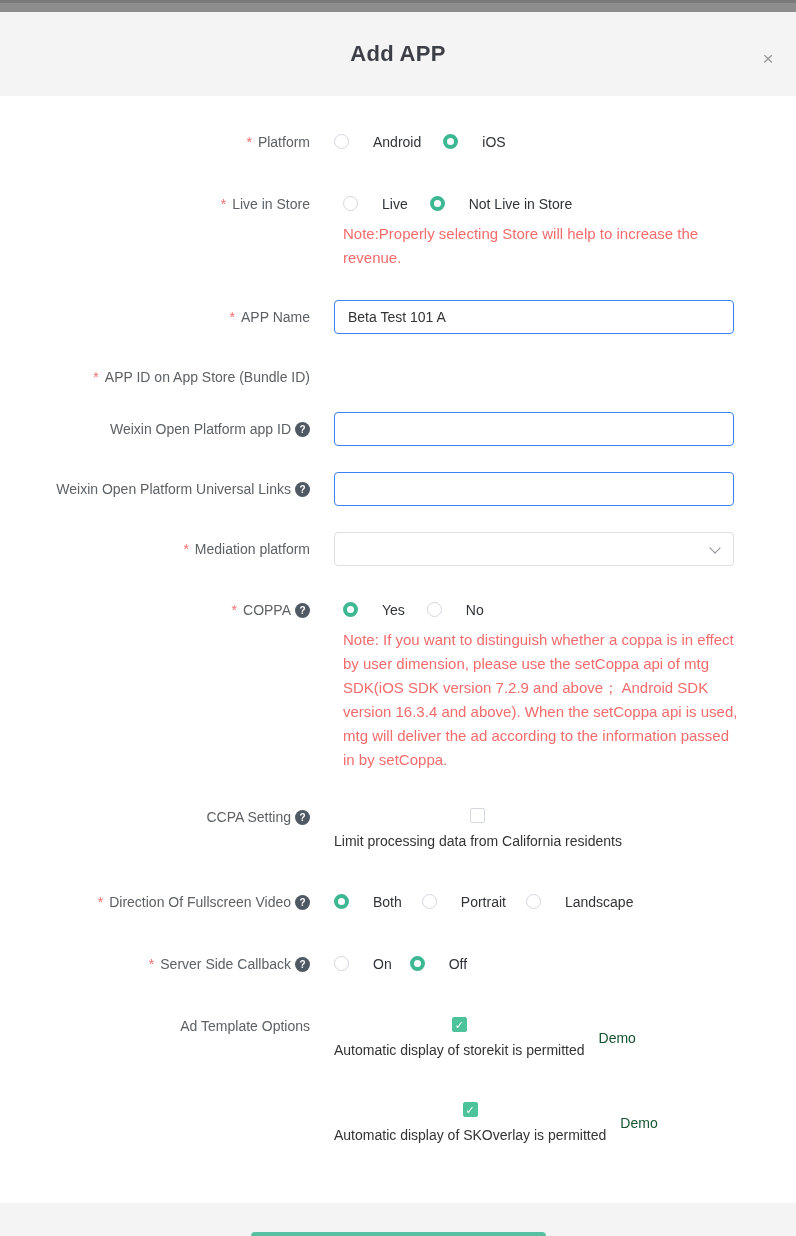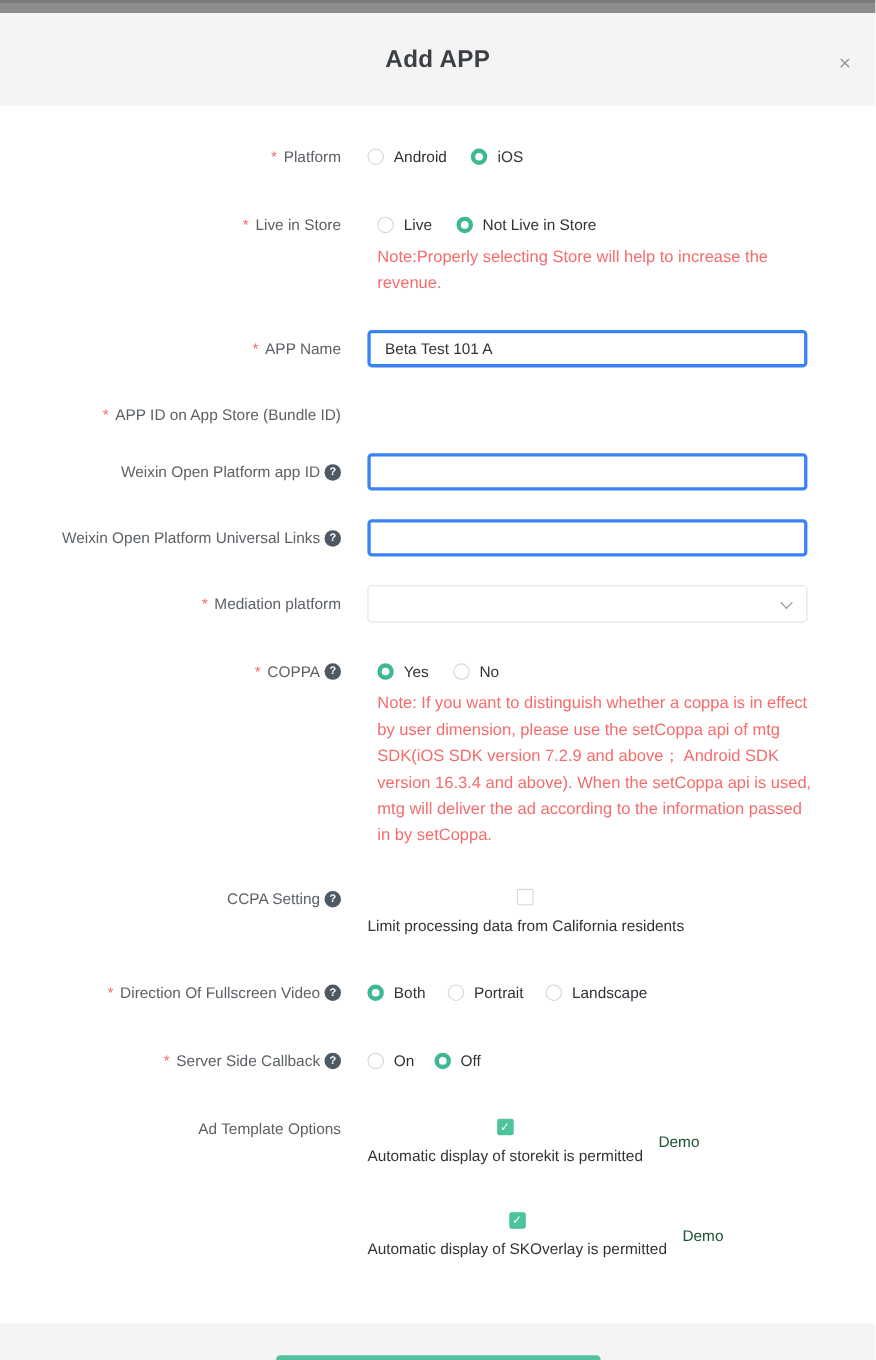--- a/index.html
+++ b/index.html
@@ -34,38 +34,38 @@
   .row.input-row .lbl { padding-top:8px; align-self:flex-start; }
   .req { color:#f56c6c; margin-right:2px; }
   .help-icon {
     display:inline-block; width:15px; height:15px; border-radius:50%;
     background:#4e5963; color:#fff; font-size:10px; line-height:15px;
     text-align:center; font-weight:bold; flex:0 0 15px;
   }
   .ctrl { margin-left:24px; width:400px; }
   .ctrl-inline { display:flex; align-items:center; gap:22px; min-height:18px; }
   
-  .radio { display:inline-flex; align-items:center; gap:9px; cursor:pointer; }
+  .radio { display:inline-flex; align-items:flex-start; gap:24px; cursor:pointer; }
   .rb {
     width:15px; height:15px; border-radius:50%; background:#fff;
     border:1px solid #d4d7dc; flex:0 0 15px;
   }
   .rb.checked { border:4px solid #3eb894; }
   .rlabel { color:#2f3338; }
   
   .checkbox { display:inline-flex; align-items:center; gap:10px; cursor:pointer;flex-direction:column; }
   .cbox {
     width:15px; height:15px; border:1px solid #d4d7dc; border-radius:2px;
     background:#fff; flex:0 0 15px; color:transparent;
     font-size:11px; line-height:14px; text-align:center;
   }
   .cbox.checked { background:#4dc39c; border-color:#4dc39c; color:#fff; }
   
   .text-input {
-    width:400px; height:34px; border:3px solid #3b82f6; border-radius:4px;
+    width:400px; height:34px; border:1px solid #3b82f6; border-radius:4px;
     padding:0 13px; font-size:14px; color:#333; outline:none;
     font-family:"Liberation Sans","DejaVu Sans",sans-serif; background:#fff;
   }
   .text-input::placeholder { color:#b9bec7; }
   .select-box {
     position:relative; width:400px; height:34px; border:1px solid #dcdfe6;
     border-radius:4px; background:#fff; cursor:pointer;
   }
   .chevron {
     position:absolute; right:14px; top:11px; width:8px; height:8px;

